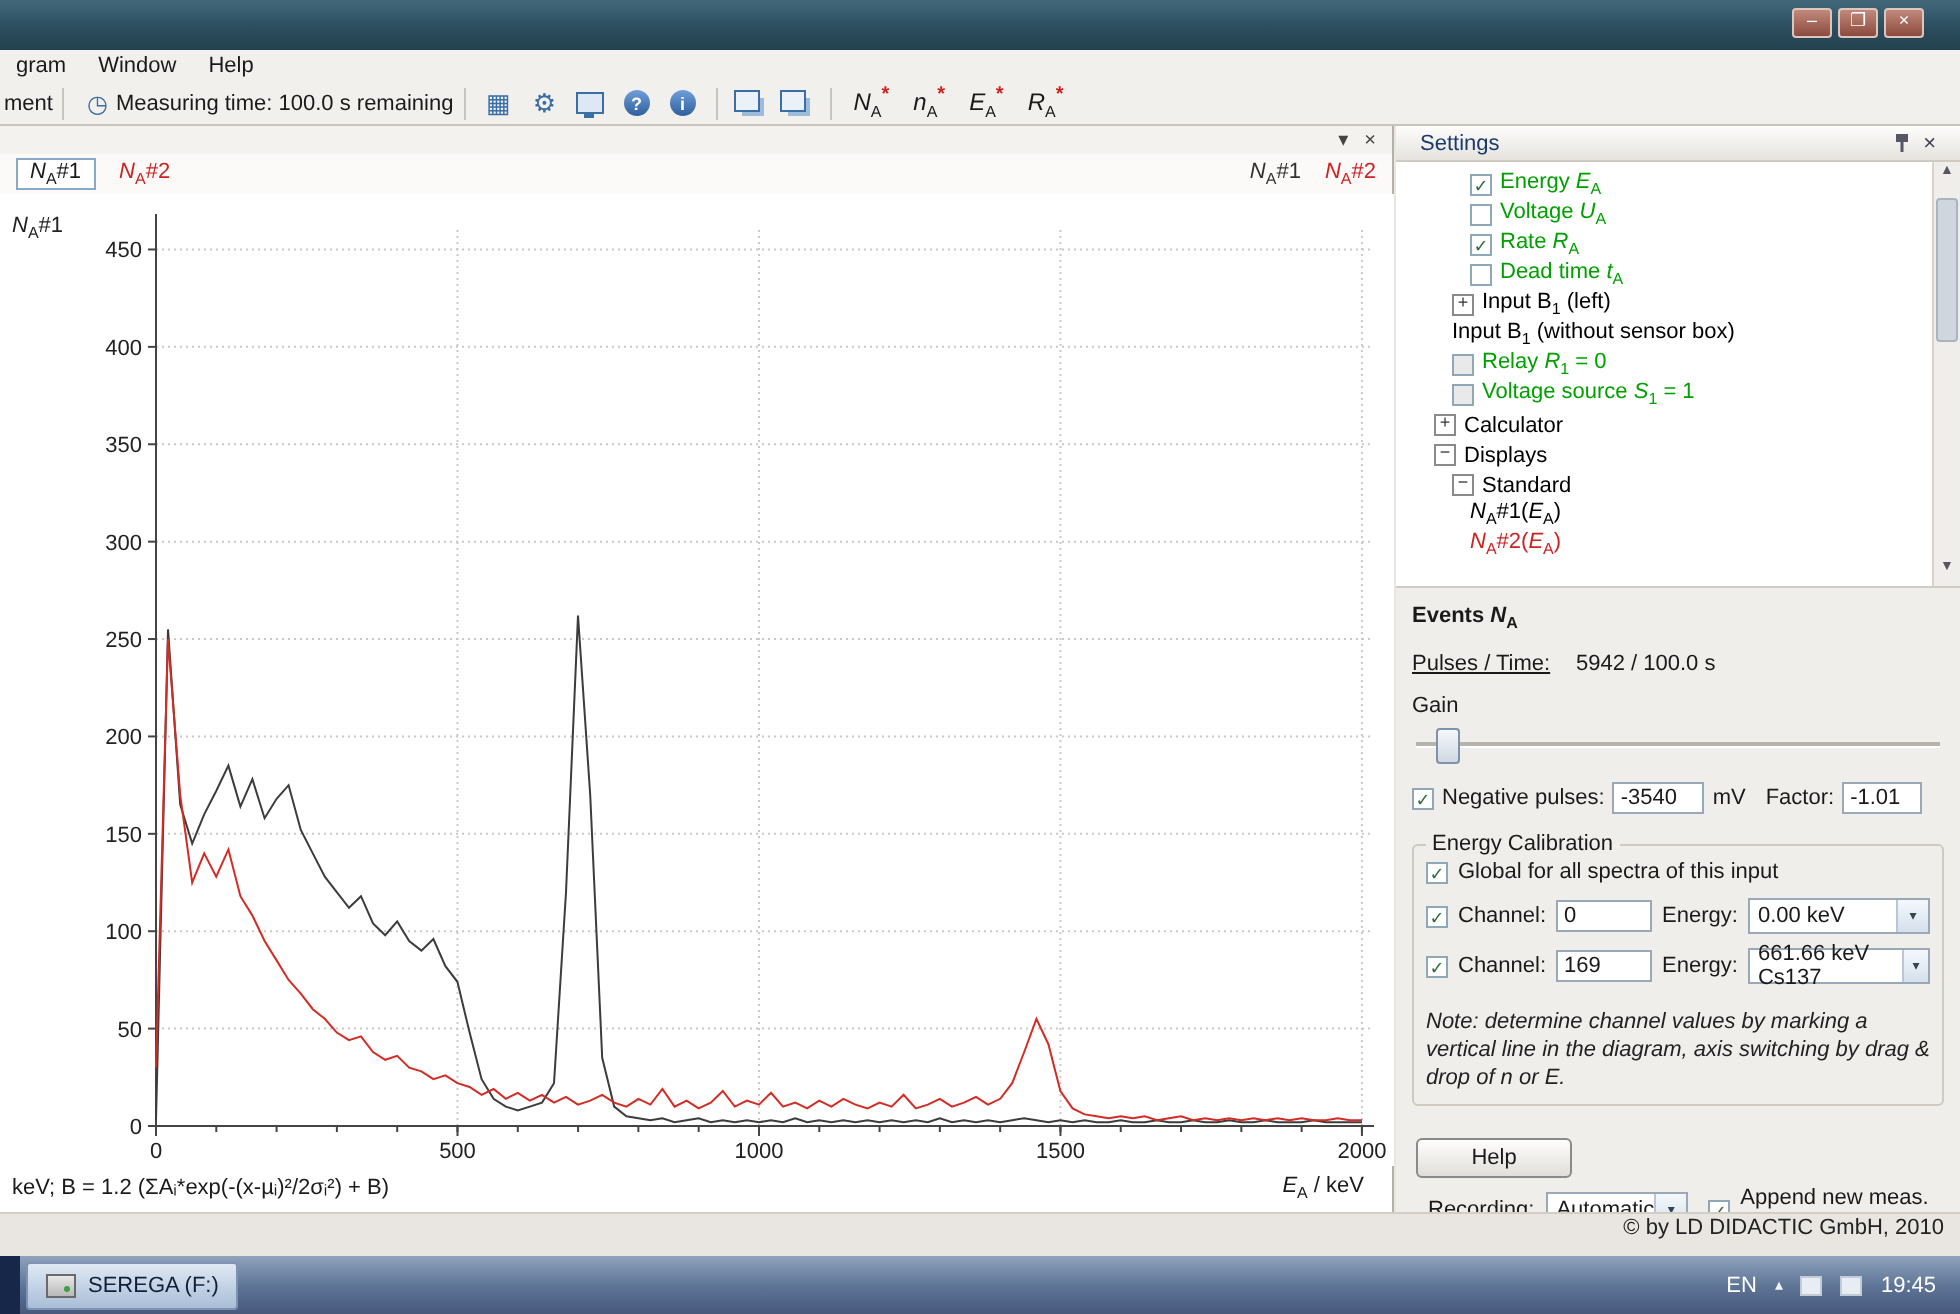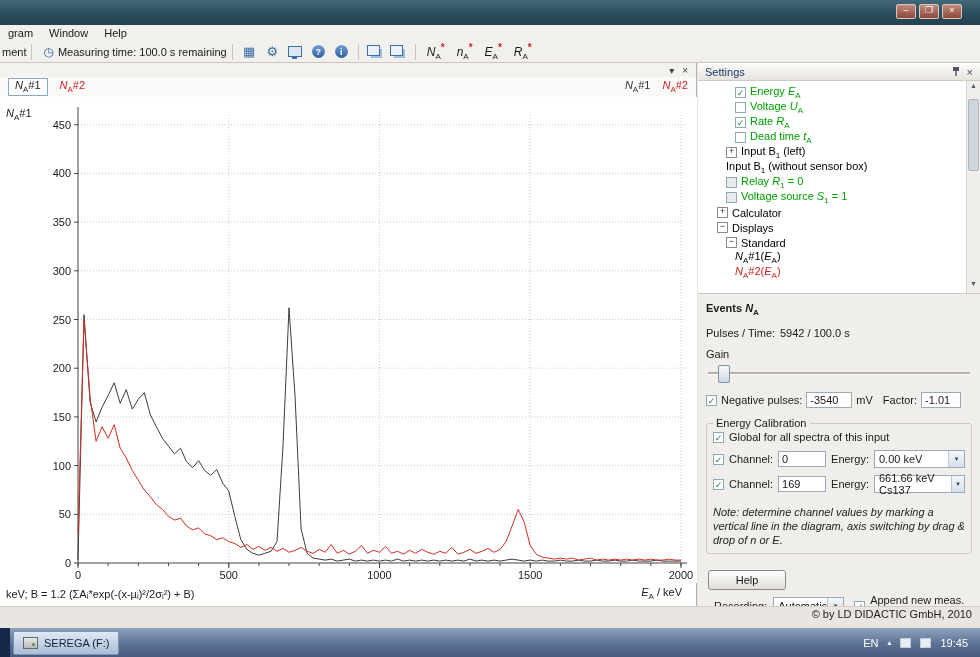--- a/index.html
+++ b/index.html
@@ -54,21 +54,21 @@
   .axis{stroke:#444;stroke-width:1;}
   .tick{stroke:#444;stroke-width:1;}
   .xlab{fill:#222;font-size:11px;text-anchor:middle;font-family:"Liberation Sans",sans-serif;}
   .ylab{fill:#222;font-size:11px;text-anchor:end;font-family:"Liberation Sans",sans-serif;}
   .chart-footer{height:22px;display:flex;align-items:center;justify-content:space-between;
                 padding:0 14px 0 6px;background:#fff;}
 
   
   .right-panel{position:absolute;left:698px;top:63px;width:282px;height:543px;background:#f0eeea;
                display:flex;flex-direction:column;box-sizing:border-box;}
-  .settings-header{height:17px;flex:none;display:flex;align-items:center;padding:0 7px;
+  .settings-header{height:17px;flex:none;display:flex;align-items:center;padding:0 12px;
                    background:linear-gradient(#fdfdfc,#e6e3dd);border-bottom:1px solid #cfcac2;
                    color:#1a3a6b;}
   .hdr-icons{margin-left:auto;display:flex;gap:6px;color:#445;}
   .tree-box{height:208px;flex:none;background:#fff;border-bottom:1px solid #cfcac2;
             position:relative;overflow:hidden;padding-top:4px;}
   .tree-row{height:15px;display:flex;align-items:center;gap:4px;}
   .expander{flex:none;width:9px;height:9px;border:1px solid #8a8a8a;background:#fff;
             font-size:9px;line-height:7px;text-align:center;color:#333;}
   .cb{flex:none;width:11px;height:11px;border:1px solid #8fa8b8;background:#fff;font-size:9px;
       line-height:10px;text-align:center;color:#2c6e3f;box-sizing:border-box;}
@@ -339,21 +339,21 @@
         <div class="tree-thumb"></div>
         <span class="scroll-arrow" style="bottom:1px;">▼</span>
       </div>
     </div>
 
     <div class="events">
       <div class="ev-header"><span>Events </span><span class="seg-i">N</span><sub>A</sub></div>
 
 
       <div class="evrow">
-        <span class="lab" style="width:74px;">Pulses / Time:</span>
+        <span class="lab" style="width:82px;text-decoration:underline;">Pulses / Time:</span>
         <span>5942 / 100.0 s</span>
       </div>
 
       <div style="margin-bottom:2px;">Gain</div>
       <div class="slider">
         <div class="track"></div>
         <div class="thumb" id="gain-thumb" style="left: 4%;"></div>
       </div>
 
       <div class="evrow" style="gap:4px;">

